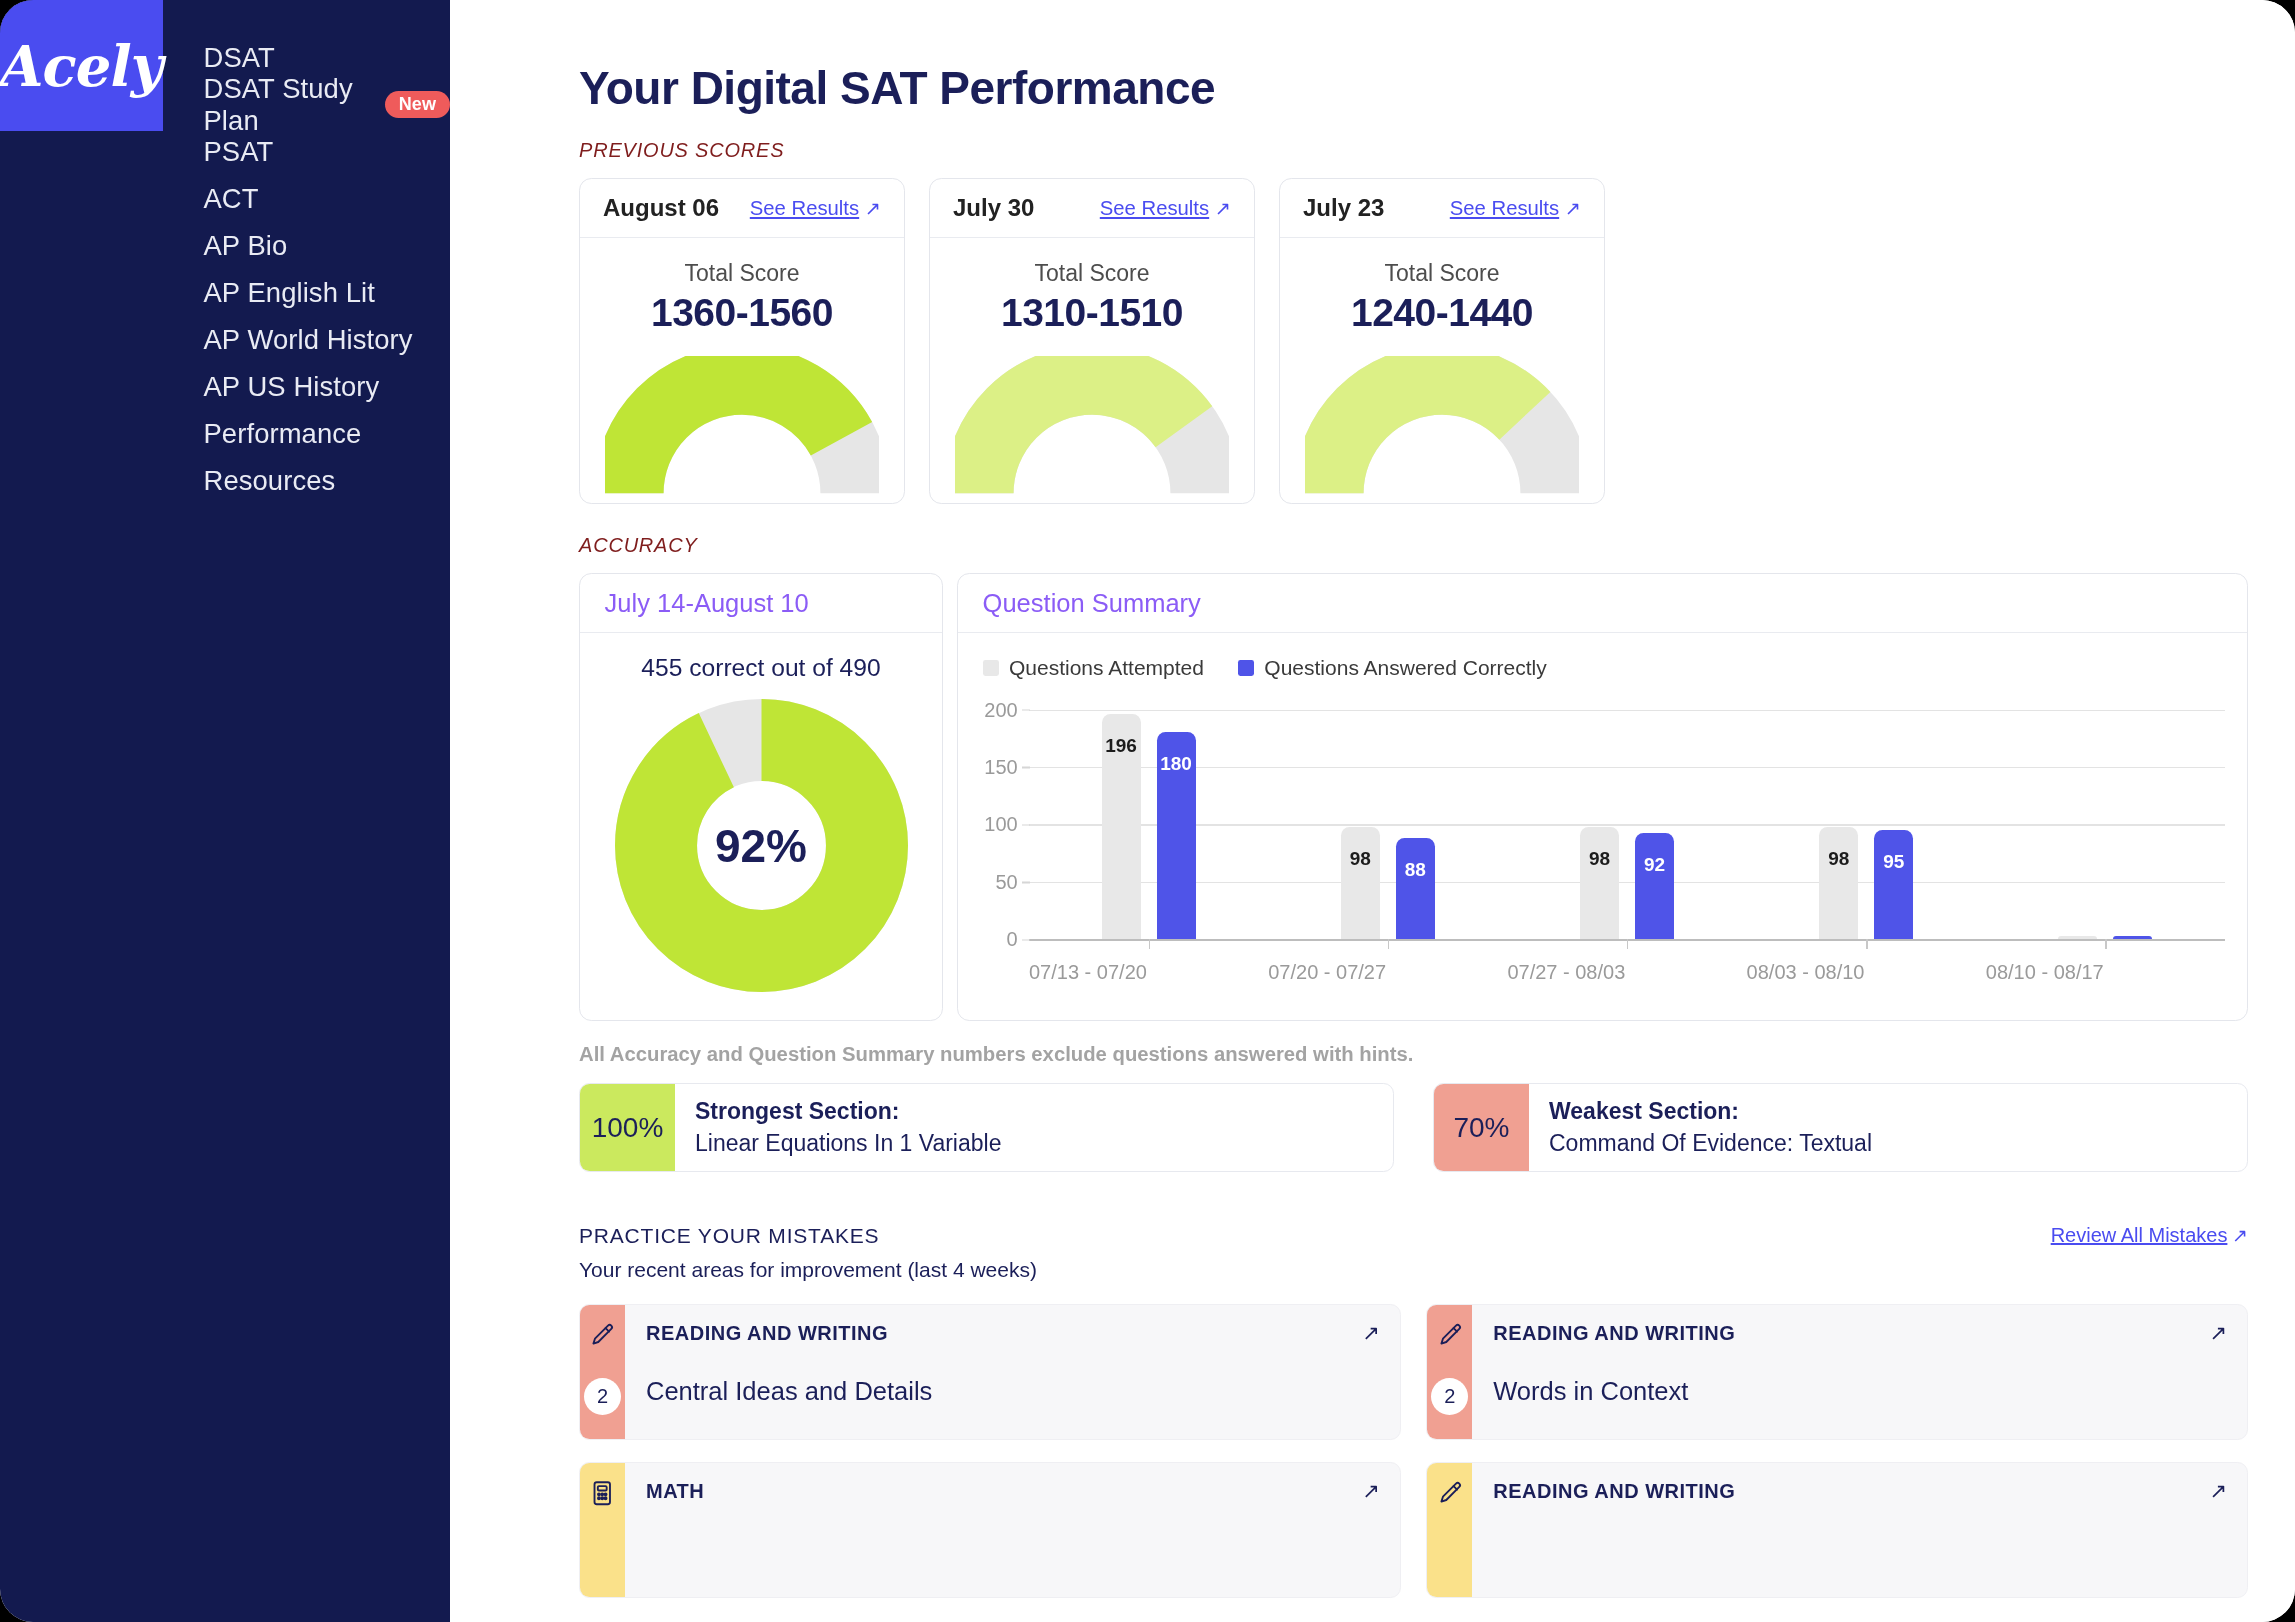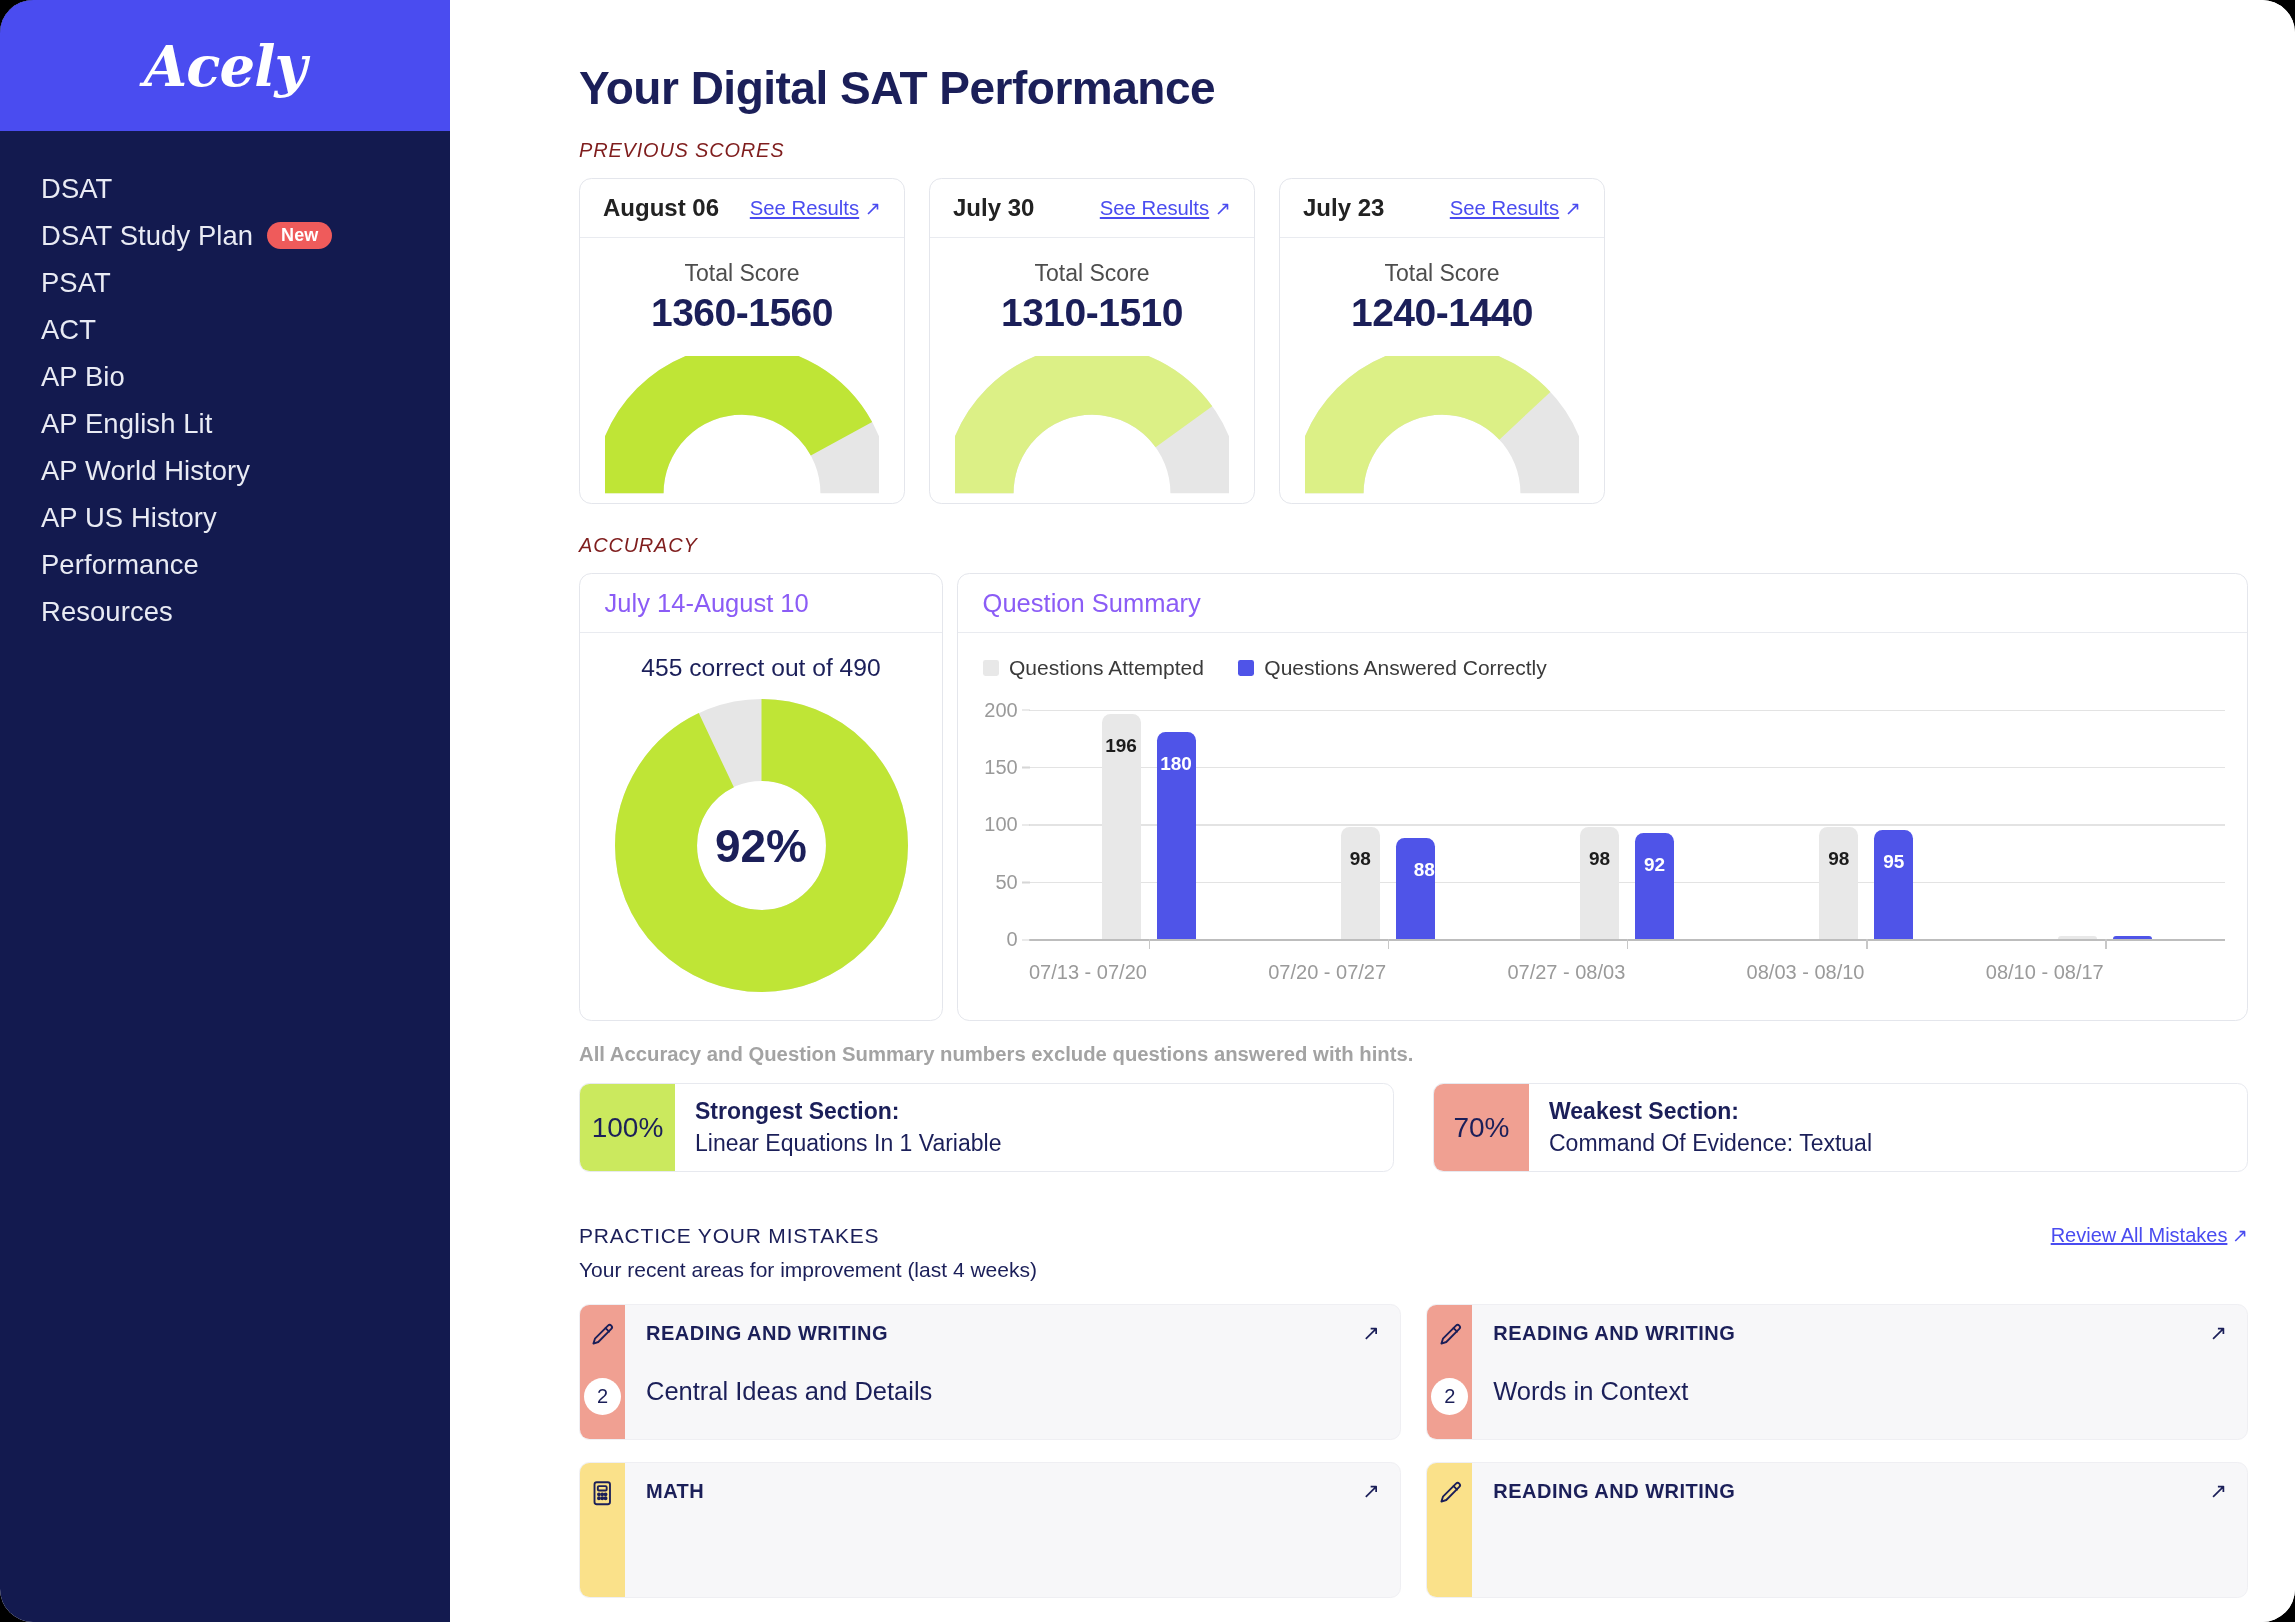--- a/index.html
+++ b/index.html
@@ -14,21 +14,21 @@
     background: #ffffff;
     border-radius: 33px;
     overflow: hidden;
     display: flex;
   }
 
   
   #sidebar {
     width: 450px; flex: 0 0 450px;
     background: #131A4F;
-    display: flex; flex-direction: column;
+    display: flex; flex-direction: row;
   }
   #logo-bar {
     height: 131px; flex: 0 0 131px;
     background: #4A4CF0;
     display: flex; align-items: center; justify-content: center;
   }
   #logo-text {
     color: #fff;
     font-family: "DejaVu Serif", serif;
     font-style: italic;
@@ -397,21 +397,21 @@
                   <div class="xtickmark"></div>
                   <div class="xtick">07/13 - 07/20</div>
                 </div>
                 <div class="bar-group">
                   <div class="bar attempted" style="height: 100%;">
                     <div class="fill" style="height: 49%;"></div>
                     <div class="vlabel" style="bottom: calc(49% - 43px);">98</div>
                   </div>
                   <div class="bar correct" style="height: 100%;">
                     <div class="fill" style="height: 44%;"></div>
-                    <div class="vlabel" style="bottom: calc(44% - 43px); text-align: right;">88</div>
+                    <div class="vlabel" style="bottom: calc(44% - 43px);">88</div>
                   </div>
                   <div class="xtickmark"></div>
                   <div class="xtick">07/20 - 07/27</div>
                 </div>
                 <div class="bar-group">
                   <div class="bar attempted" style="height: 100%;">
                     <div class="fill" style="height: 49%;"></div>
                     <div class="vlabel" style="bottom: calc(49% - 43px);">98</div>
                   </div>
                   <div class="bar correct" style="height: 100%;">

